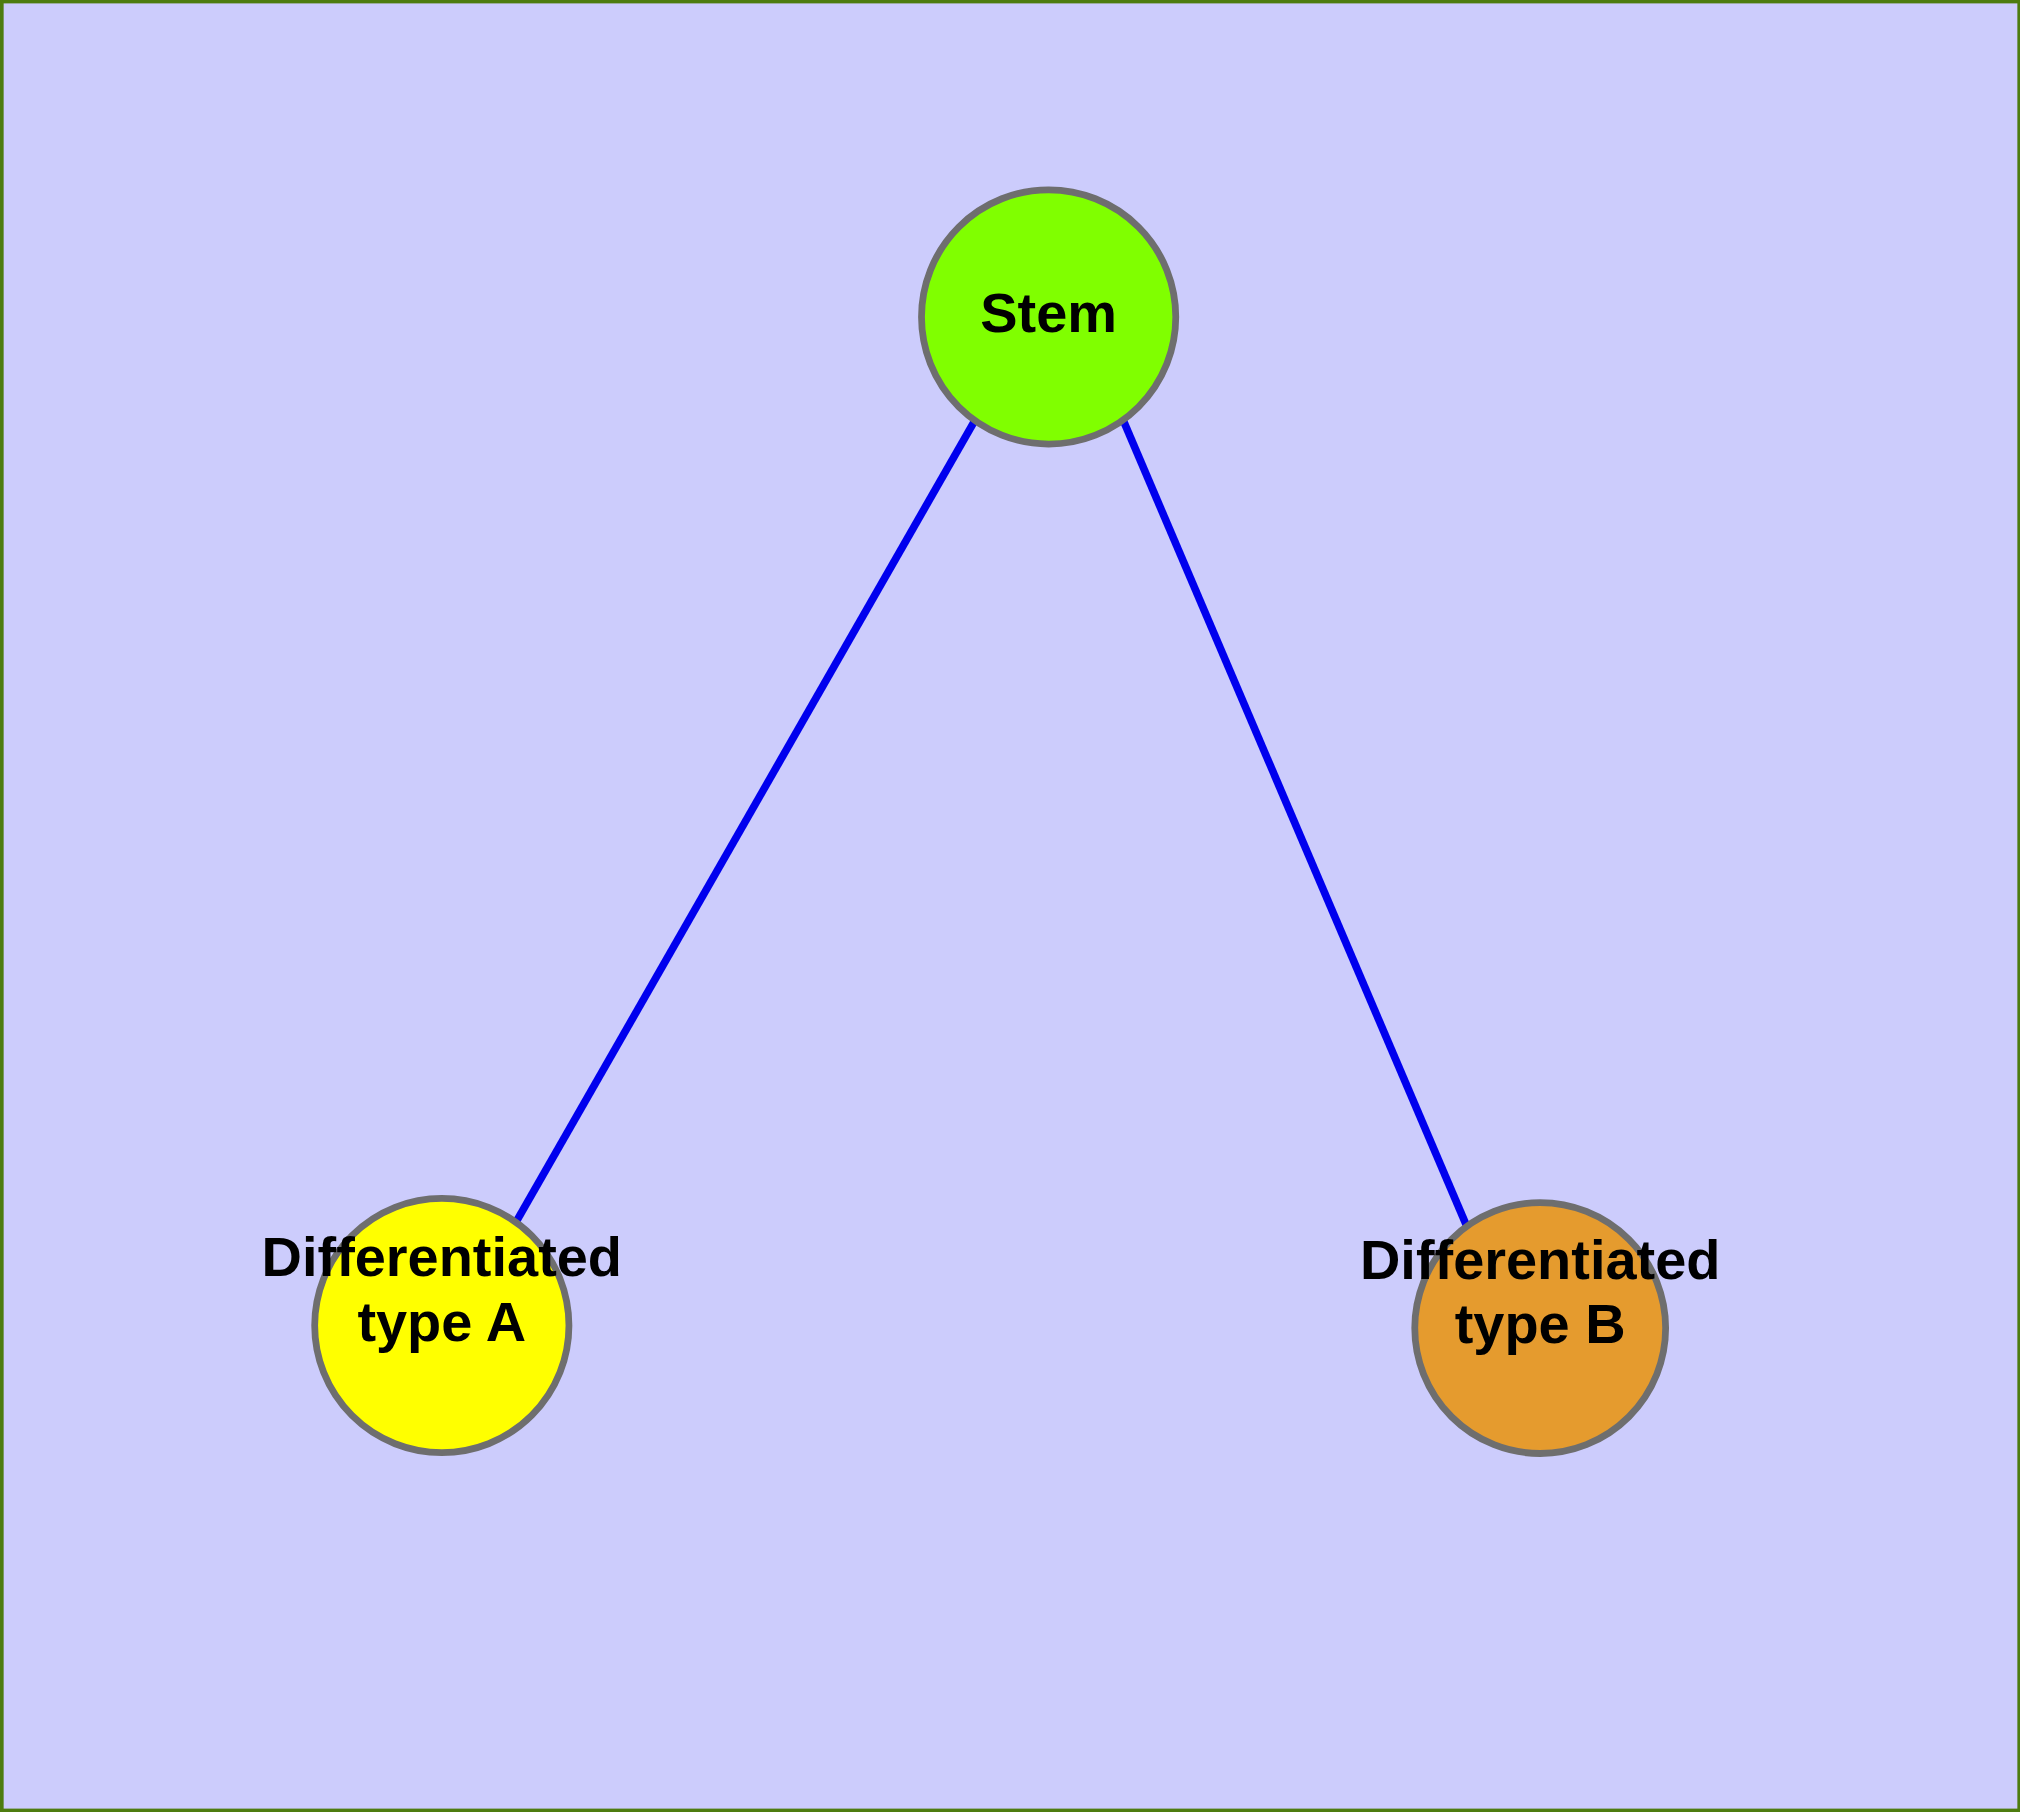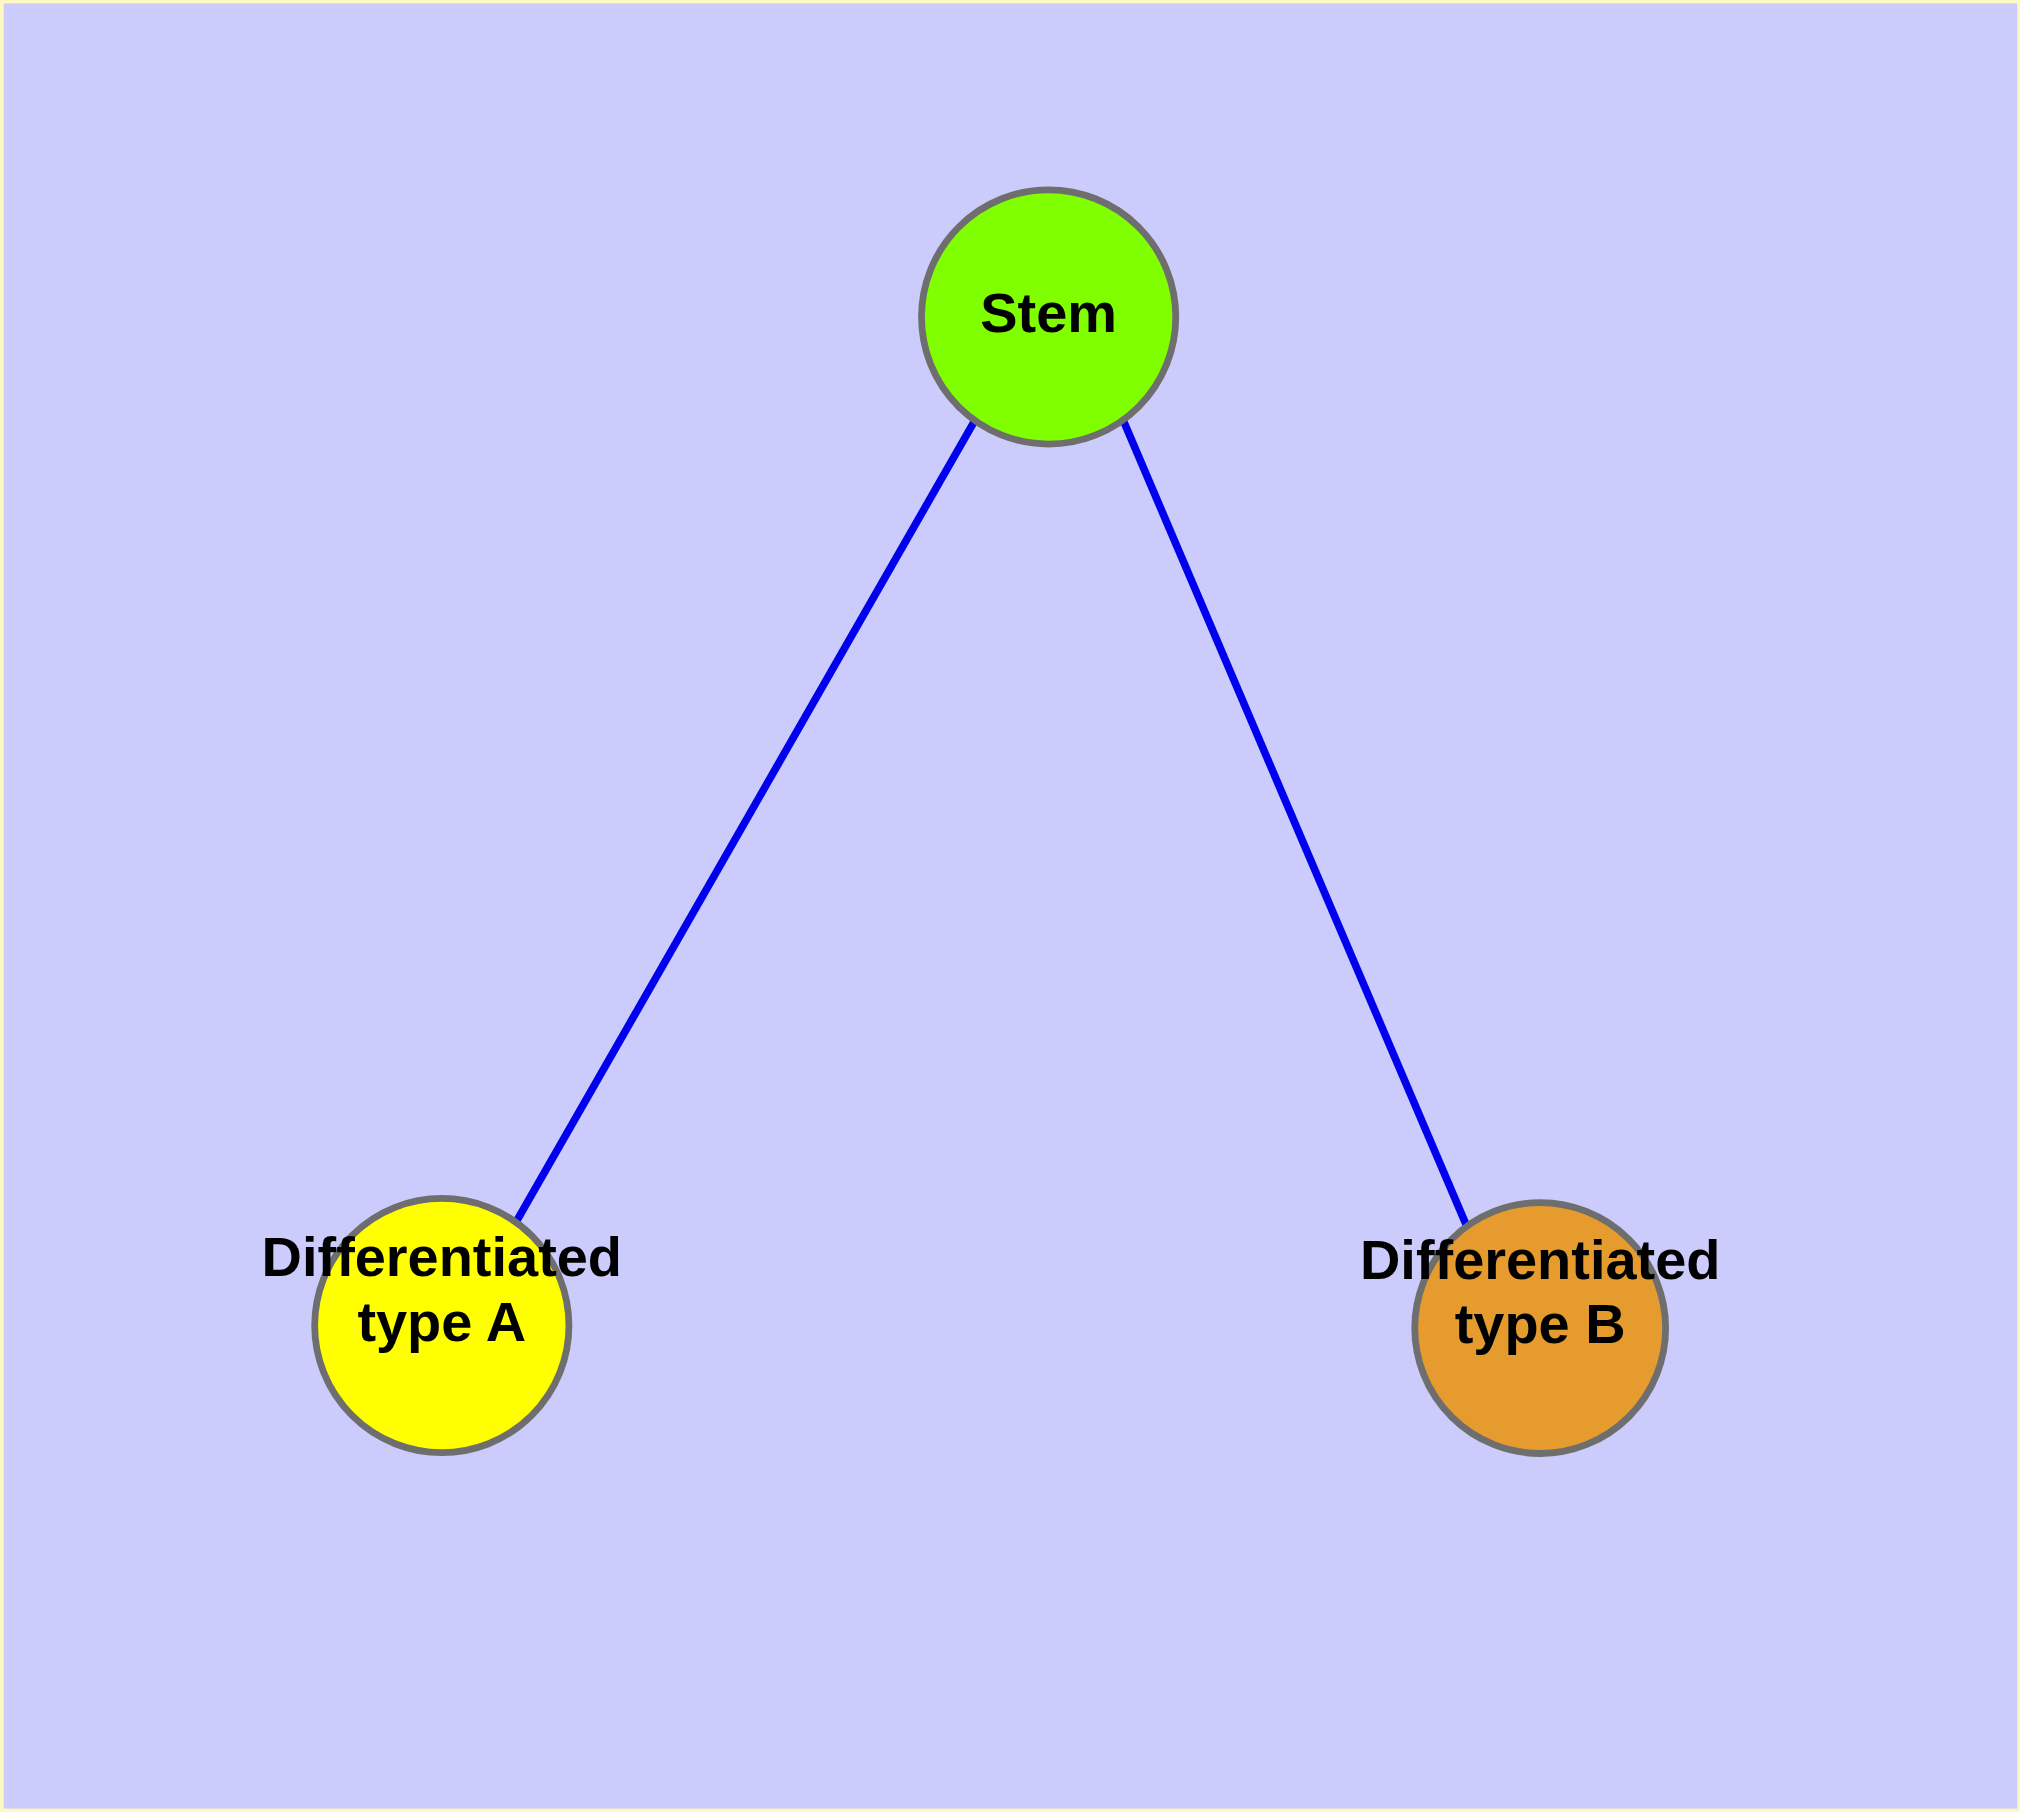--- a/index.html
+++ b/index.html
@@ -10,21 +10,21 @@
   body {
     width: 2021px;
     height: 1812px;
     overflow: hidden;
     font-family: "Liberation Sans", sans-serif;
   }
   #graph-canvas {
     position: relative;
     width: 2021px;
     height: 1812px;
-    background: #fef9c3;
+    background: #4d7c0f;
     box-sizing: border-box;
   }
   #graph-svg {
     display: block;
     width: 2021px;
     height: 1812px;
   }
   .node-label {
     font-family: "Liberation Sans", sans-serif;
     font-weight: bold;

